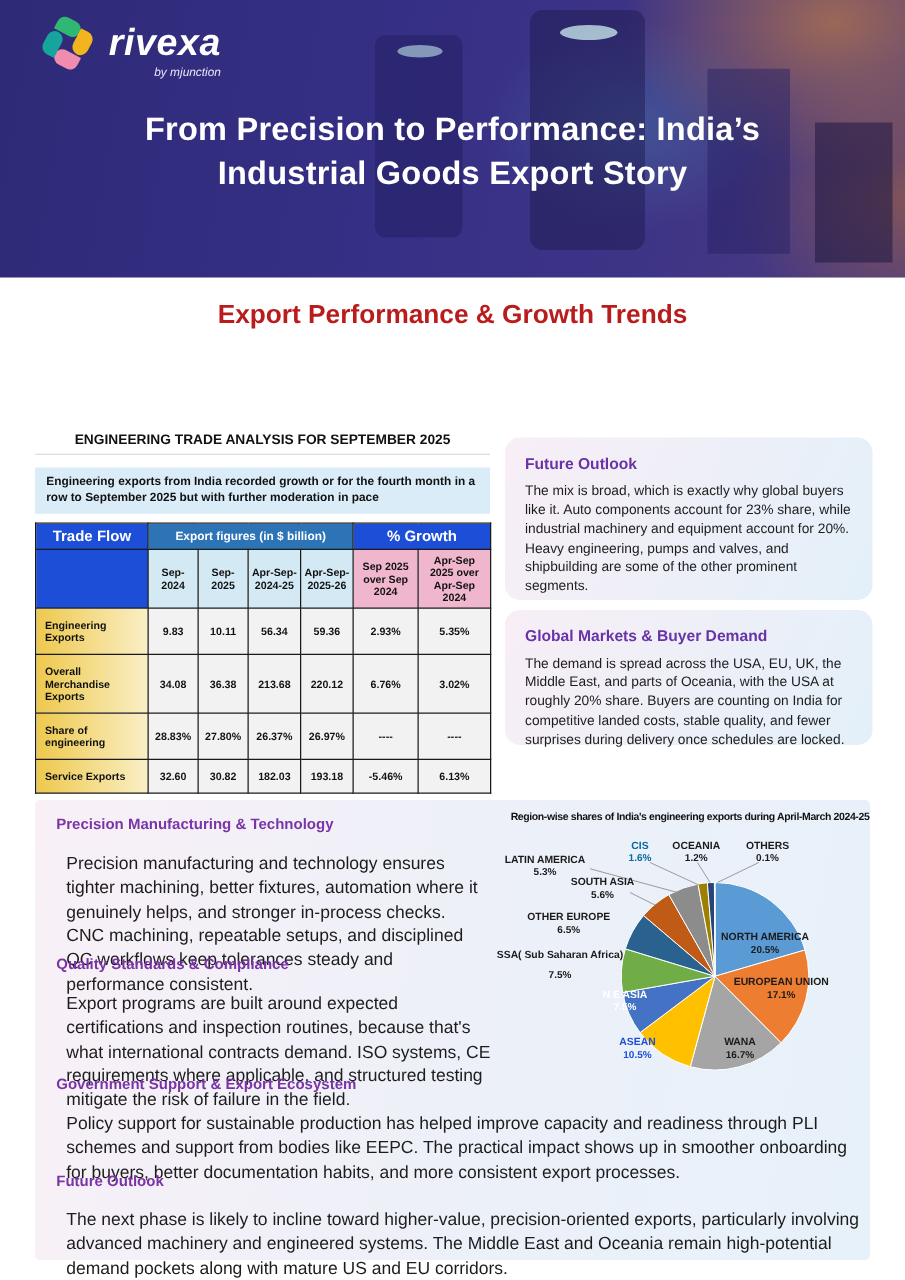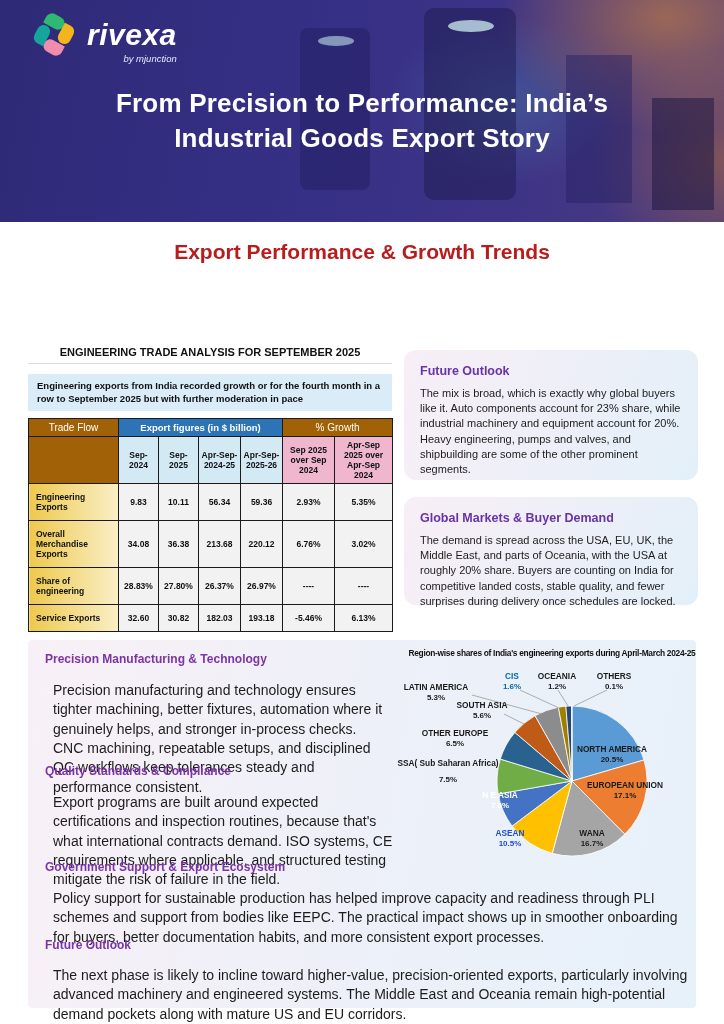--- a/index.html
+++ b/index.html
@@ -42,33 +42,33 @@
 
   
   .analysis-title{position:absolute;left:28px;top:346px;width:364px;box-sizing:border-box;
     text-align:center;font-size:11px;font-weight:bold;color:#111;
     padding-bottom:5px;border-bottom:1px solid #dcdcdc;}
   .note-box{position:absolute;left:28px;top:374px;width:364px;box-sizing:border-box;
     background:#d9ecf7;padding:6px 9px;font-size:9.5px;font-weight:bold;line-height:1.34;color:#111;}
   .trade-table{position:absolute;left:28px;top:418px;width:364px;border-collapse:collapse;
     font-size:8.5px;color:#111;table-layout:fixed;}
   .trade-table th,.trade-table td{border:1.5px solid #1a1a1a;padding:3px 2px;text-align:center;vertical-align:middle;overflow:hidden;}
-  .th-pink{background:#a16207;color:#fff;font-size:10px;font-weight:normal;padding:5px 2px;}
+  .th-pink{background:#1d4ed8;color:#fff;font-size:12px;font-weight:bold;padding:5px 2px;}
   .th-blue{background:#2d74b7;color:#fff;font-size:9.5px;font-weight:bold;padding:5px 2px;}
   .th-lblue{background:#d3eaf5;font-weight:bold;padding:6px 2px;}
   .th-lpink{background:#efb6ce;font-weight:bold;padding:6px 3px;}
   .trade-table .td-label{background:linear-gradient(90deg,#eec94e,#faefc6);font-weight:bold;
     text-align:left;padding:8px 4px 8px 7px;}
   .trade-table .td-val{background:#f2f2f2;font-weight:bold;}
 
   
   .panel{position:absolute;left:404px;width:294px;border-radius:12px;box-sizing:border-box;
     background:linear-gradient(115deg,#f8eef6 0%,#e3f0f9 100%);padding:14px 16px;}
   .panel.p1{top:350px;height:130px;}
-  .panel.p2{top:488px;height:108px;margin-top:9px;}
+  .panel.p2{top:488px;height:108px;}
   .panel h4{margin:0 0 8px;font-size:12.5px;color:#6733a6;font-weight:bold;}
   .panel p{margin:0;font-size:11px;line-height:1.38;color:#1c1c1c;}
 
   
   .bottom-box{position:absolute;left:28px;top:640px;width:668px;height:368px;border-radius:4px;
     background:linear-gradient(100deg,#f9f0f7 0%,#edf0f8 50%,#e7f1fa 100%);}
   .bsec-title{position:absolute;margin:0;font-size:12px;font-weight:bold;color:#7b34a6;}
   .bsec-body{position:absolute;margin:8px;font-size:14px;line-height:1.38;color:#1c1c1c;}
   .s1t{left:17px;top:12px;}  .s1b{left:17px;top:33px;width:332px;}
   .s2t{left:17px;top:124px;} .s2b{left:17px;top:145px;width:340px;}

